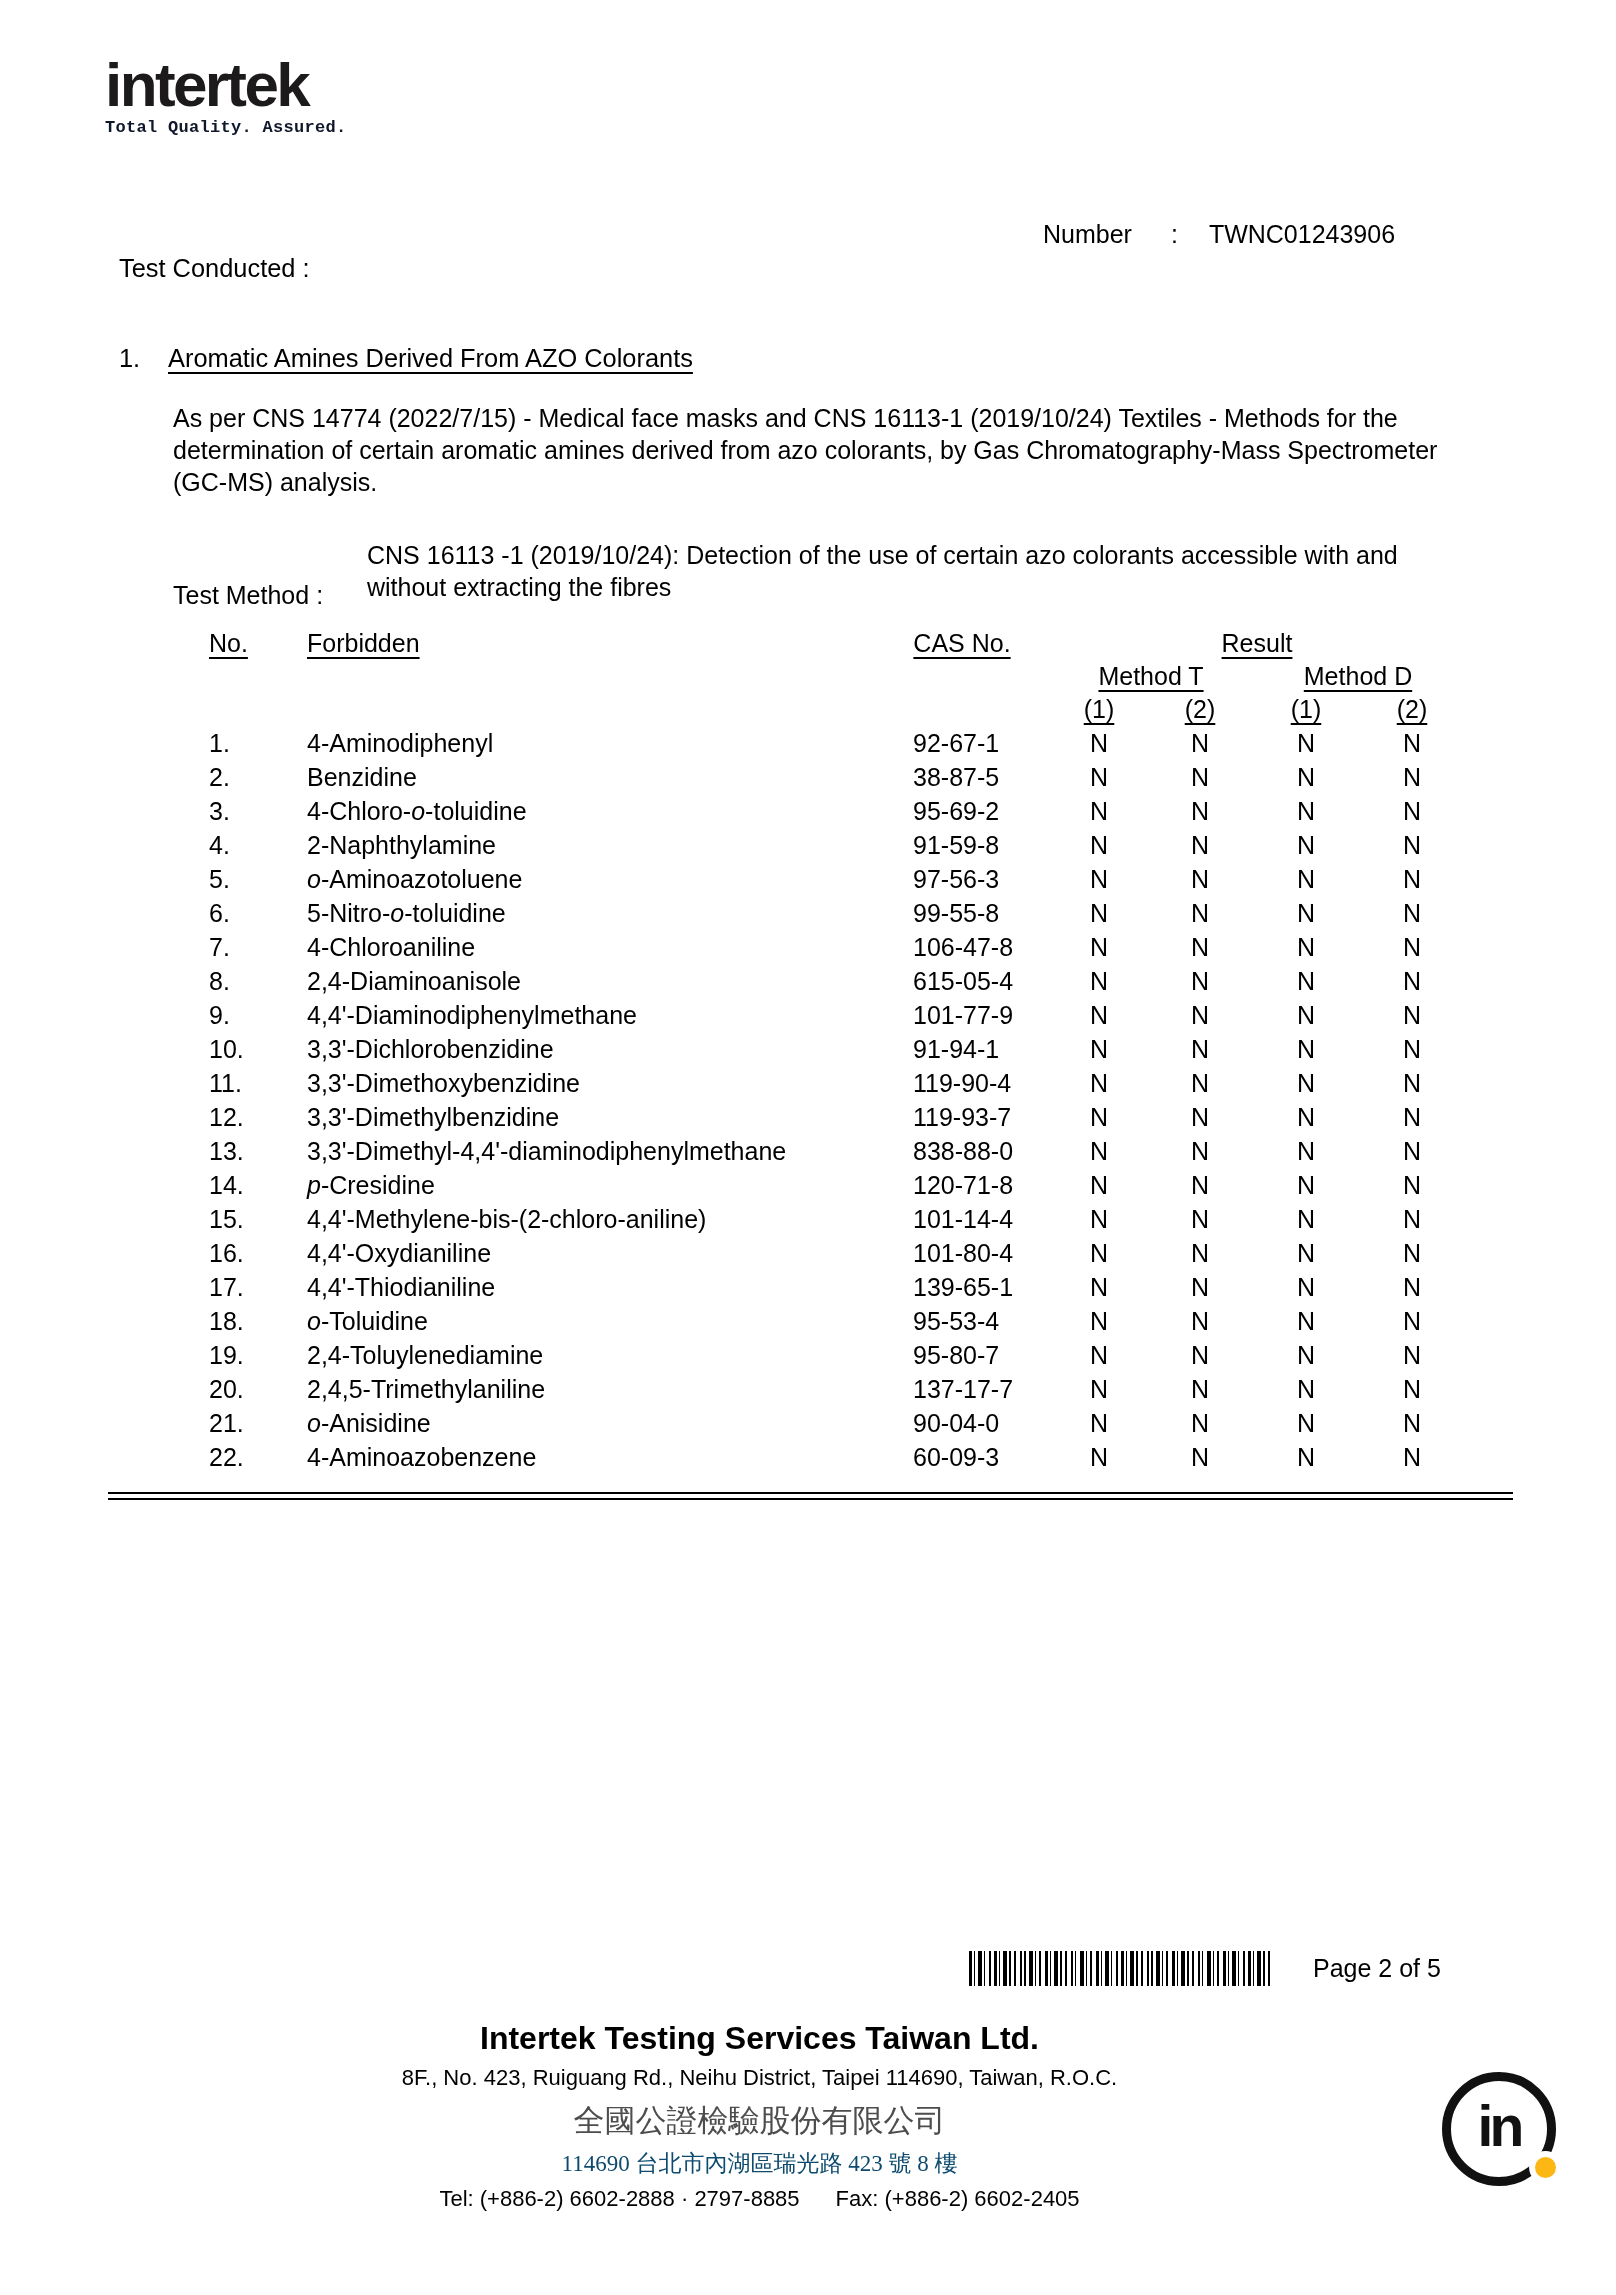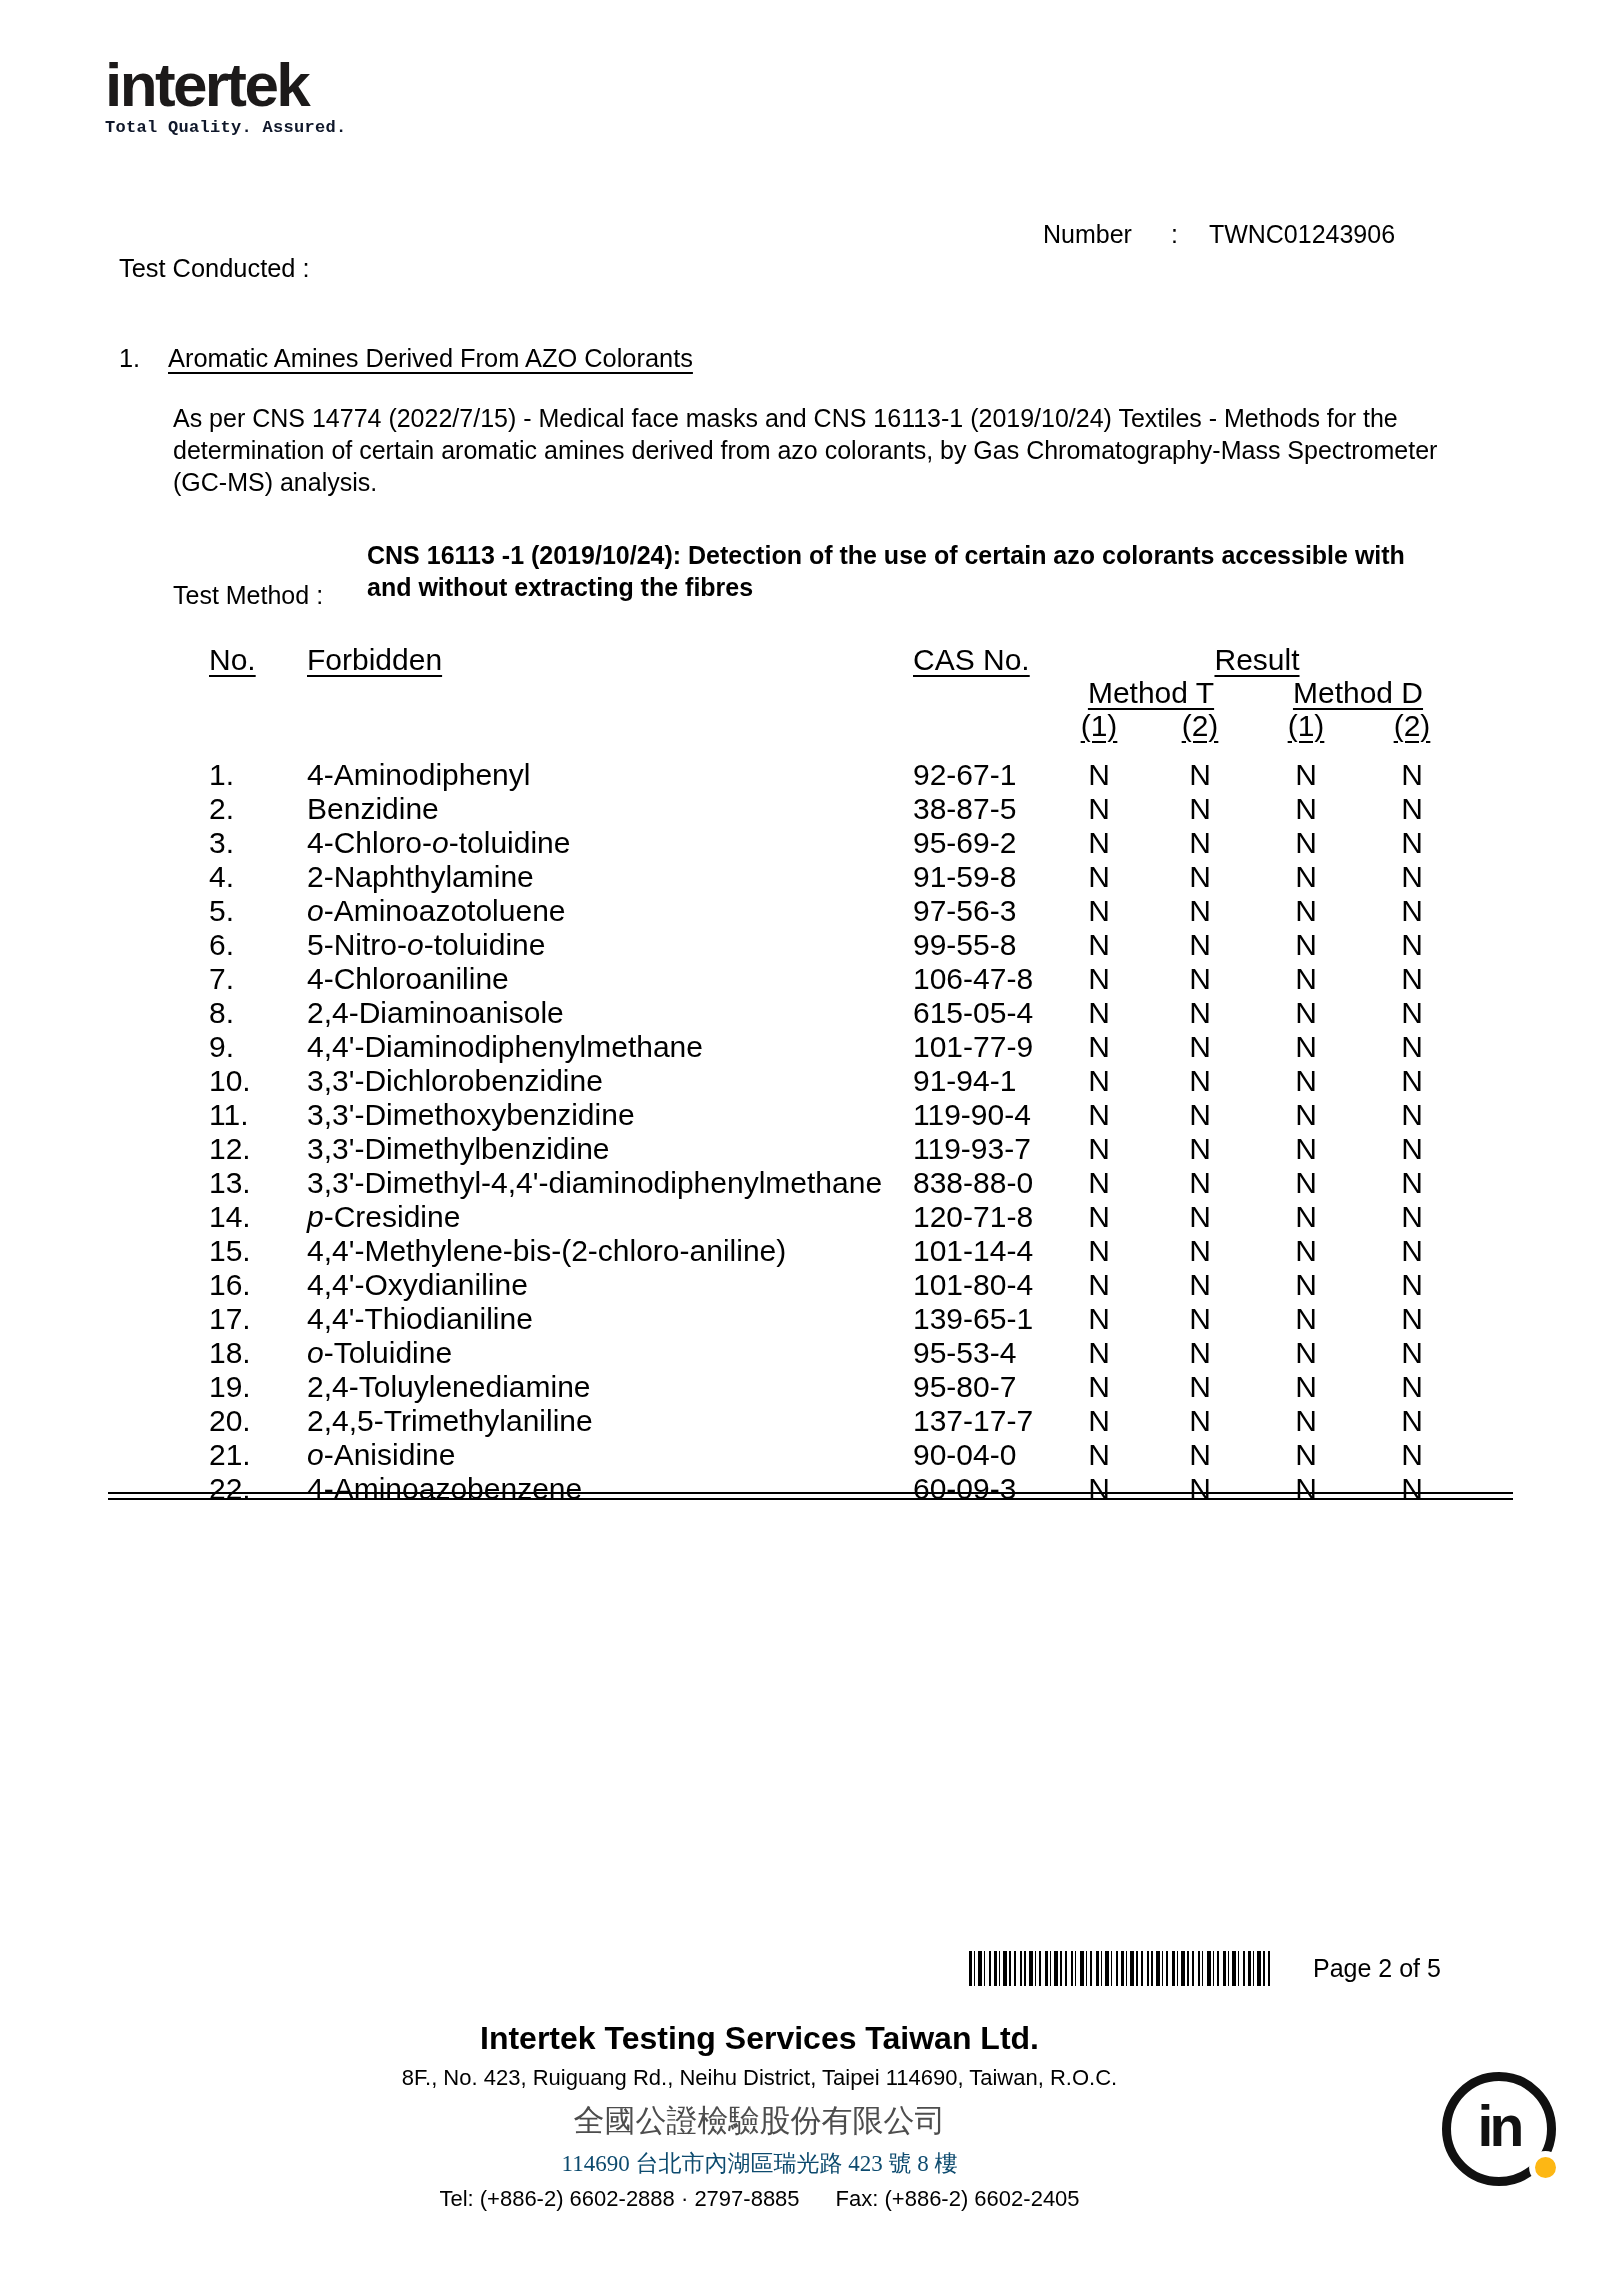--- a/index.html
+++ b/index.html
@@ -22,25 +22,25 @@
 
   
   .section-heading { position:absolute; left:119px; top:344px; font-size:25.4px; }
   .sec-num { display:inline-block; width:49px; }
   .u { text-decoration:underline; text-decoration-thickness:2px; text-underline-offset:4.6px; }
 
   .desc { position:absolute; left:173px; top:402px; width:1288px; font-size:25px; line-height:32px; margin:0; }
 
   .test-method { position:absolute; left:173px; top:539px; width:1271px; display:flex; font-size:25px; line-height:32px; }
   .tm-label { width:194px; flex:0 0 194px;margin-top:40px; }
-  .tm-value { width:1069px;font-weight:bold; }
+  .tm-value { width:1069px; }
 
   
   .amine-table { position:absolute; left:209px; top:627px; }
-  .amine-head, .amine-body { display:grid; grid-template-columns:98px 606px 137px 98px 104px 108px 104px; font-size:30px;margin-top:16px; }
+  .amine-head, .amine-body { display:grid; grid-template-columns:98px 606px 137px 98px 104px 108px 104px; font-size:25px; }
   .amine-head { grid-auto-rows:33px; line-height:33px; }
   .amine-body { grid-auto-rows:34px; line-height:34px; }
   .tcell { white-space:nowrap; }
   .center { text-align:center; }
   .hr1 { grid-row:1; } .hr2 { grid-row:2; } .hr3 { grid-row:3; }
   .hc1 { grid-column:1; } .hc2 { grid-column:2; }
   .hc3 { grid-column:3; padding-right:39px; }
   .hc-result { grid-column:4 / span 4; }
   .hc-mt { grid-column:4 / span 2; }
   .hc-md { grid-column:6 / span 2; }

